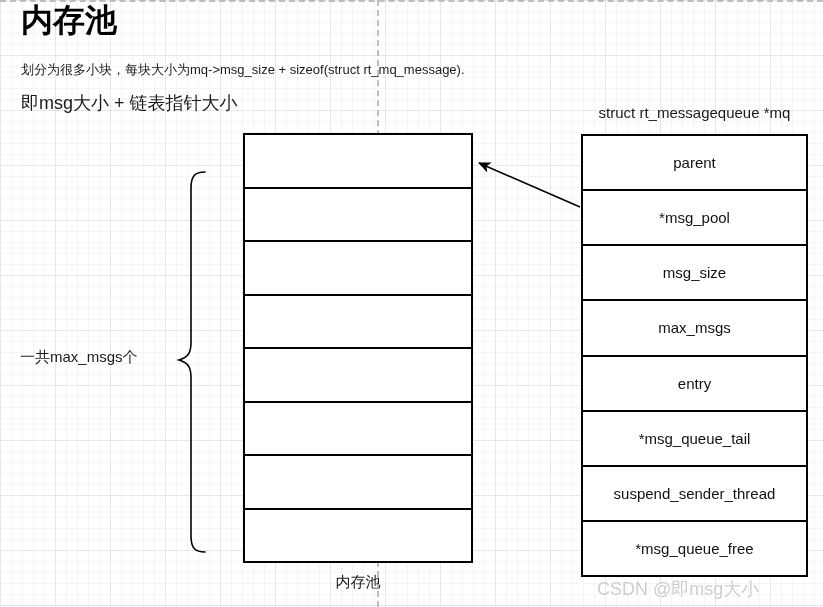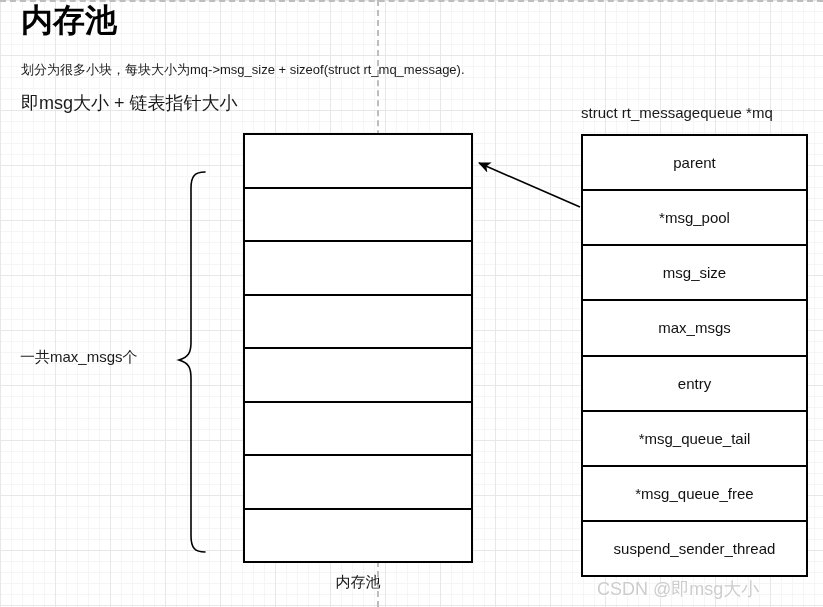--- a/index.html
+++ b/index.html
@@ -58,21 +58,21 @@
 
   .brace-label {
     position: absolute; left: 20px; top: 347px;
     font-size: 15px; line-height: 20px; white-space: nowrap; color: #1a1a1a;
   }
   .brace-svg { position: absolute; left: 172px; top: 166px; }
   .arrow-svg { position: absolute; left: 470px; top: 150px; }
 
   .struct-header {
     position: absolute; left: 581px; top: 103px; width: 227px;
-    text-align: left; font-size: 15px; line-height: 20px; color: #1a1a1a;
+    text-align: center; font-size: 15px; line-height: 20px; color: #1a1a1a;
     white-space: nowrap;
   }
   .struct {
     position: absolute; left: 581px; top: 134px; width: 227px; height: 443px;
     border: 2px solid #000000; box-sizing: border-box;
     background: #ffffff;
     display: flex; flex-direction: column;
   }
   .struct-row {
     flex: 1 1 0; border-bottom: 2px solid #000000;
@@ -127,19 +127,19 @@
   </svg>
 
   <div class="struct-header">struct rt_messagequeue *mq</div>
   <div class="struct">
     <div class="struct-row">parent</div>
     <div class="struct-row">*msg_pool</div>
     <div class="struct-row">msg_size</div>
     <div class="struct-row">max_msgs</div>
     <div class="struct-row">entry</div>
     <div class="struct-row">*msg_queue_tail</div>
+    <div class="struct-row">suspend_sender_thread</div>
     <div class="struct-row">*msg_queue_free</div>
-    <div class="struct-row">suspend_sender_thread</div>
   </div>
 
   <div class="watermark">CSDN @即msg大小</div>
 
 </div>
 
 </body></html>

